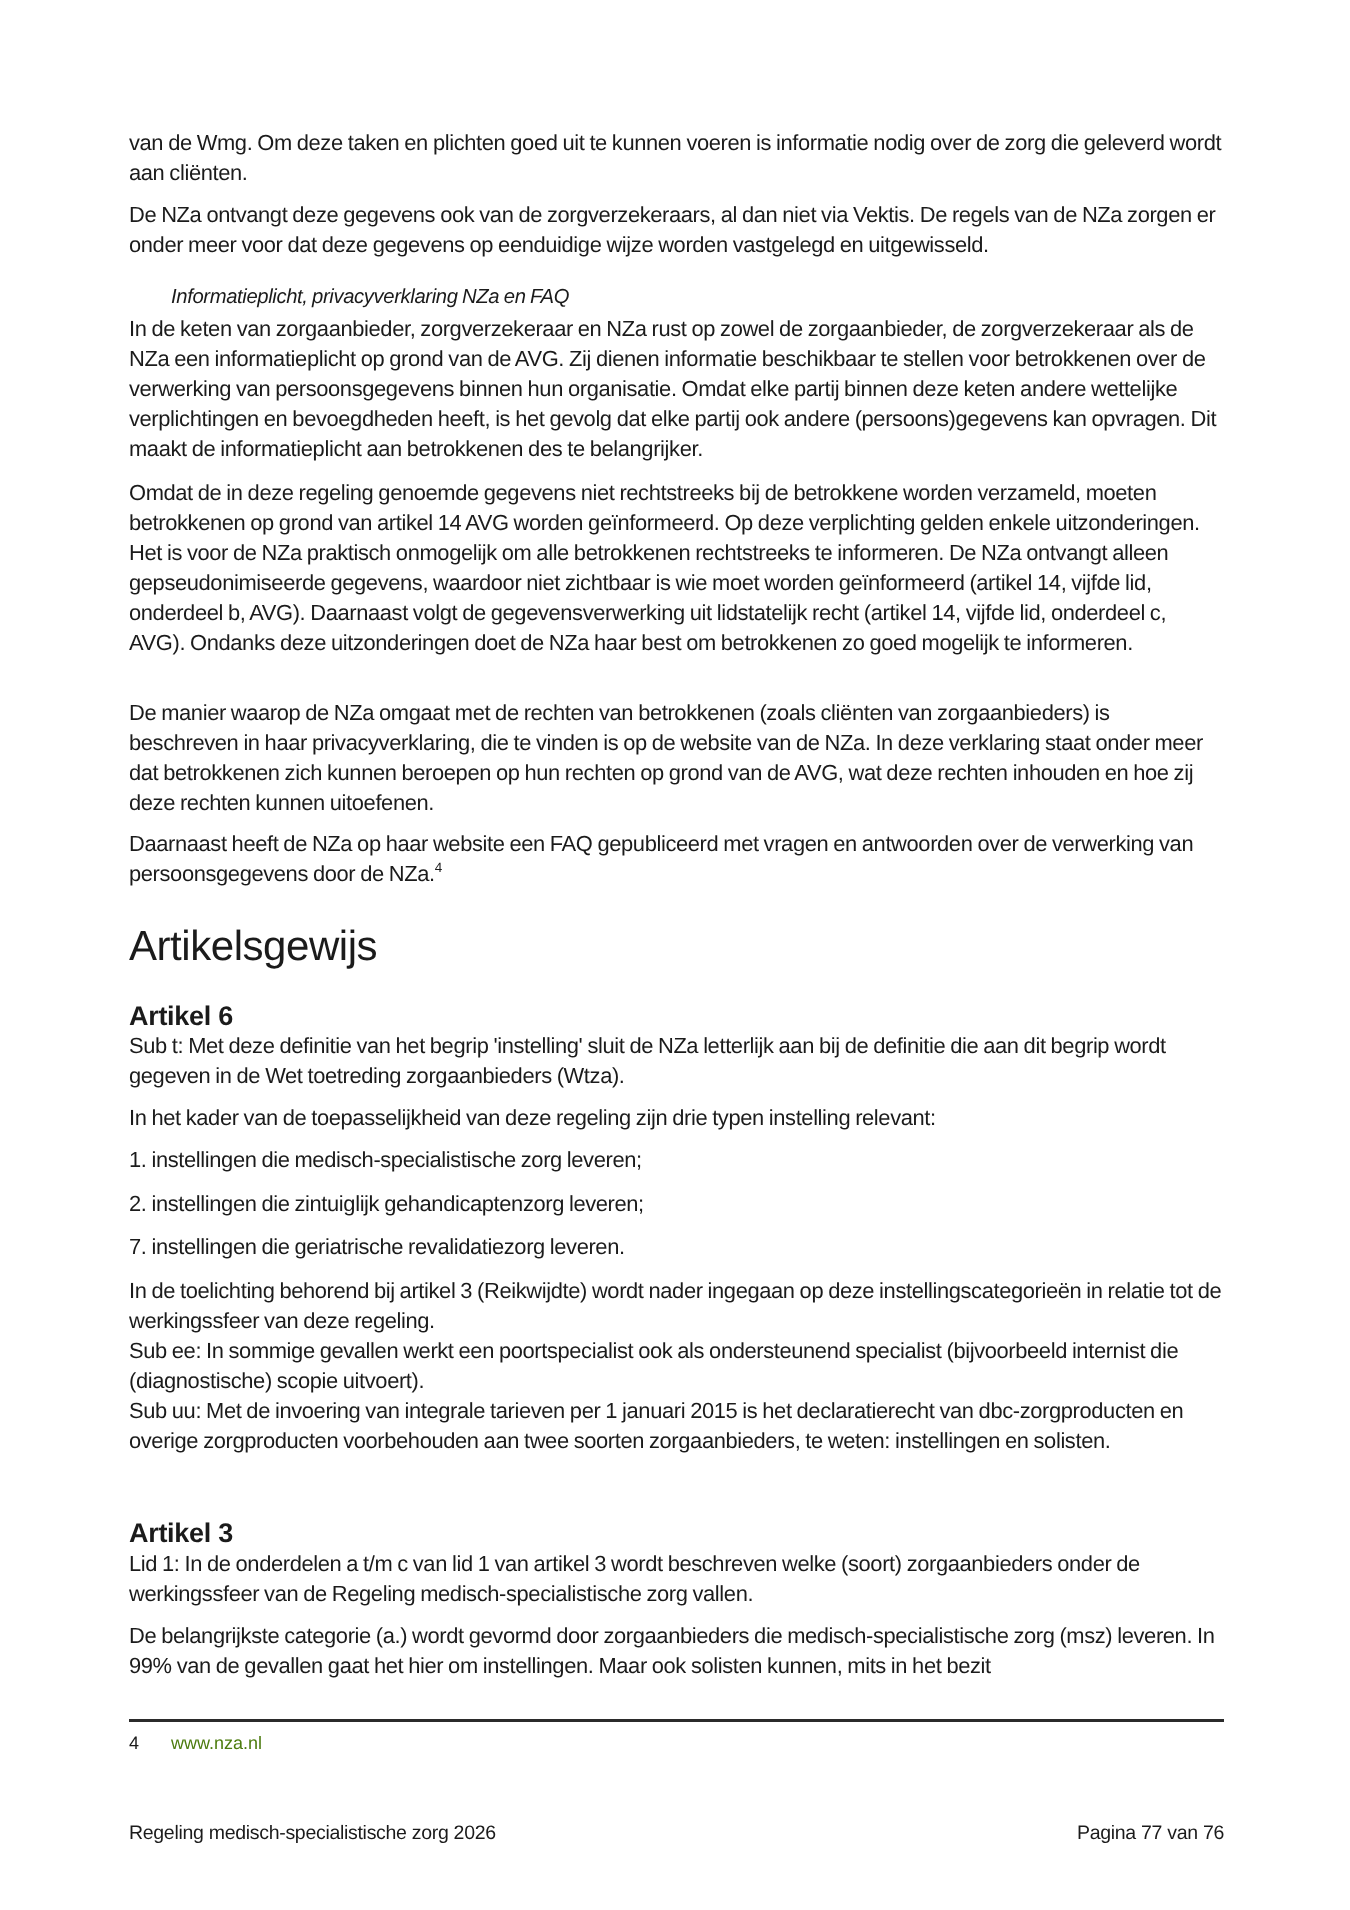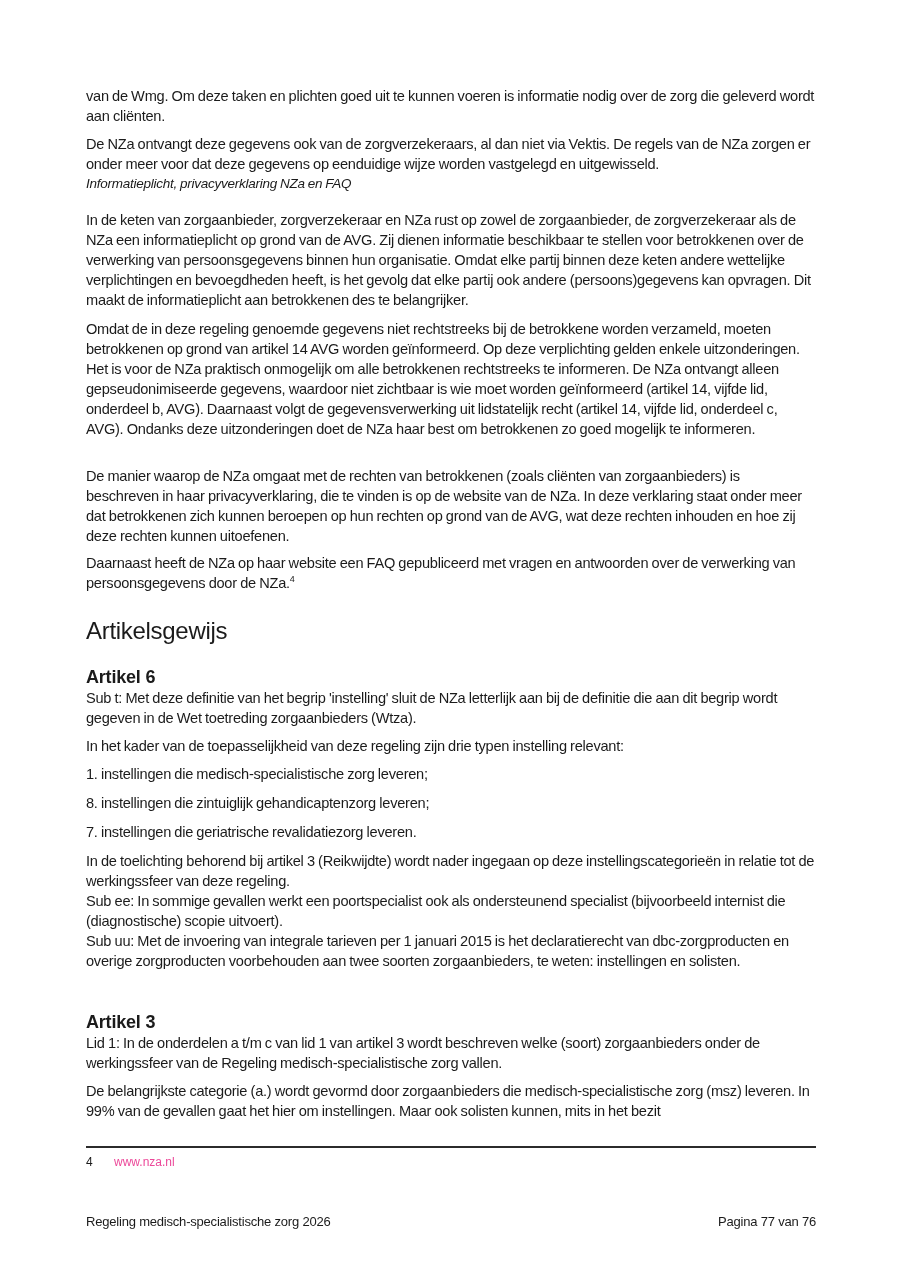--- a/index.html
+++ b/index.html
@@ -2,52 +2,52 @@
 <html><head>
 <meta charset="utf-8">
 <style>
   html, body { margin: 0; padding: 0; background: #ffffff; }
   body { width: 900px; height: 1273px; position: relative; overflow: hidden;
          font-family: "Liberation Sans", sans-serif; color: #1b1b1b; }
   .page { position: absolute; left: 86px; top: 0; width: 730px; }
   .p { position: absolute; left: 0; width: 730px; font-size: 14.6px; line-height: 20px;
        letter-spacing: -0.25px; word-spacing: -0.5px; margin: 0; }
   .italic { font-style: italic; }
-  .h1 { position: absolute; left: 0; font-size: 24px; line-height: 30px; font-weight: normal;
+  .h1 { position: absolute; left: 0; font-size: 28px; line-height: 30px; font-weight: normal;
         margin: 0; letter-spacing: -0.3px; }
   .h2 { position: absolute; left: 0; font-size: 18px; line-height: 22px; font-weight: bold;
         margin: 0; letter-spacing: -0.2px; }
   sup { font-size: 9px; vertical-align: 6px; line-height: 0; }
   .rule { position: absolute; left: 0; width: 730px; height: 0; border-top: 2px solid #2b2b2b; }
   .fn { position: absolute; left: 0; font-size: 12px; line-height: 16px; }
   .fn-num { display: inline-block; width: 28px; }
-  .fn-link { color: #ec4899; text-decoration: none; }
+  .fn-link { color: #4d7c0f; text-decoration: none; }
   .footer { position: absolute; left: 0; width: 730px; font-size: 13px; line-height: 18px;
             display: flex; justify-content: space-between; letter-spacing: -0.2px; gap: 32px; }
 </style>
 </head>
 <body>
 
 <div class="page">
 
   <p class="p" style="top:86px;">van de Wmg. Om deze taken en plichten goed uit te kunnen voeren is informatie nodig over de zorg die geleverd wordt aan cliënten.</p>
   <p class="p" style="top:134px;">De NZa ontvangt deze gegevens ook van de zorgverzekeraars, al dan niet via Vektis. De regels van de NZa zorgen er onder meer voor dat deze gegevens op eenduidige wijze worden vastgelegd en uitgewisseld.</p>
-  <p class="p italic" style="top:174px; font-size:13.5px;">Informatieplicht, privacyverklaring NZa en FAQ</p>
+  <p class="p italic" style="top:188px; font-size:13.5px;margin-left:28px;">Informatieplicht, privacyverklaring NZa en FAQ</p>
   <p class="p" style="top:210px;">In de keten van zorgaanbieder, zorgverzekeraar en NZa rust op zowel de zorgaanbieder, de zorgverzekeraar als de NZa een informatieplicht op grond van de AVG. Zij dienen informatie beschikbaar te stellen voor betrokkenen over de verwerking van persoonsgegevens binnen hun organisatie. Omdat elke partij binnen deze keten andere wettelijke verplichtingen en bevoegdheden heeft, is het gevolg dat elke partij ook andere (persoons)gegevens kan opvragen. Dit maakt de informatieplicht aan betrokkenen des te belangrijker.</p>
   <p class="p" style="top:319px;">Omdat de in deze regeling genoemde gegevens niet rechtstreeks bij de betrokkene worden verzameld, moeten betrokkenen op grond van artikel 14 AVG worden geïnformeerd. Op deze verplichting gelden enkele uitzonderingen. Het is voor de NZa praktisch onmogelijk om alle betrokkenen rechtstreeks te informeren. De NZa ontvangt alleen gepseudonimiseerde gegevens, waardoor niet zichtbaar is wie moet worden geïnformeerd (artikel 14, vijfde lid, onderdeel b, AVG). Daarnaast volgt de gegevensverwerking uit lidstatelijk recht (artikel 14, vijfde lid, onderdeel c, AVG). Ondanks deze uitzonderingen doet de NZa haar best om betrokkenen zo goed mogelijk te informeren.</p>
   <p class="p" style="top:466px;">De manier waarop de NZa omgaat met de rechten van betrokkenen (zoals cliënten van zorgaanbieders) is beschreven in haar privacyverklaring, die te vinden is op de website van de NZa. In deze verklaring staat onder meer dat betrokkenen zich kunnen beroepen op hun rechten op grond van de AVG, wat deze rechten inhouden en hoe zij deze rechten kunnen uitoefenen.</p>
   <p class="p" style="top:553px;"><span>Daarnaast heeft de NZa op haar website een FAQ gepubliceerd met vragen en antwoorden over de verwerking van persoonsgegevens door de NZa.</span><sup>4</sup></p>
 
   <h1 class="h1" style="top:616px;">Artikelsgewijs</h1>
 
   <h2 class="h2" style="top:666px;">Artikel 6</h2>
   <p class="p" style="top:688px;">Sub t: Met deze definitie van het begrip 'instelling' sluit de NZa letterlijk aan bij de definitie die aan dit begrip wordt gegeven in de Wet toetreding zorgaanbieders (Wtza).</p>
   <p class="p" style="top:736px;">In het kader van de toepasselijkheid van deze regeling zijn drie typen instelling relevant:</p>
   <p class="p" style="top:764px;">1. instellingen die medisch-specialistische zorg leveren;</p>
-  <p class="p" style="top:793px;">8. instellingen die zintuiglijk gehandicaptenzorg leveren;</p>
+  <p class="p" style="top:793px;">2. instellingen die zintuiglijk gehandicaptenzorg leveren;</p>
   <p class="p" style="top:822px;">7. instellingen die geriatrische revalidatiezorg leveren.</p>
   <p class="p" style="top:851px;">In de toelichting behorend bij artikel 3 (Reikwijdte) wordt nader ingegaan op deze instellingscategorieën in relatie tot de werkingssfeer van deze regeling.</p>
   <p class="p" style="top:891px;">Sub ee: In sommige gevallen werkt een poortspecialist ook als ondersteunend specialist (bijvoorbeeld internist die (diagnostische) scopie uitvoert).</p>
   <p class="p" style="top:931px;">Sub uu: Met de invoering van integrale tarieven per 1 januari 2015 is het declaratierecht van dbc-zorgproducten en overige zorgproducten voorbehouden aan twee soorten zorgaanbieders, te weten: instellingen en solisten.</p>
 
   <h2 class="h2" style="top:1011px;">Artikel 3</h2>
   <p class="p" style="top:1033px;">Lid 1: In de onderdelen a t/m c van lid 1 van artikel 3 wordt beschreven welke (soort) zorgaanbieders onder de werkingssfeer van de Regeling medisch-specialistische zorg vallen.</p>
   <p class="p" style="top:1081px;">De belangrijkste categorie (a.) wordt gevormd door zorgaanbieders die medisch-specialistische zorg (msz) leveren. In 99% van de gevallen gaat het hier om instellingen. Maar ook solisten kunnen, mits in het bezit</p>
 
   <div class="rule" style="top:1146px;"></div>

